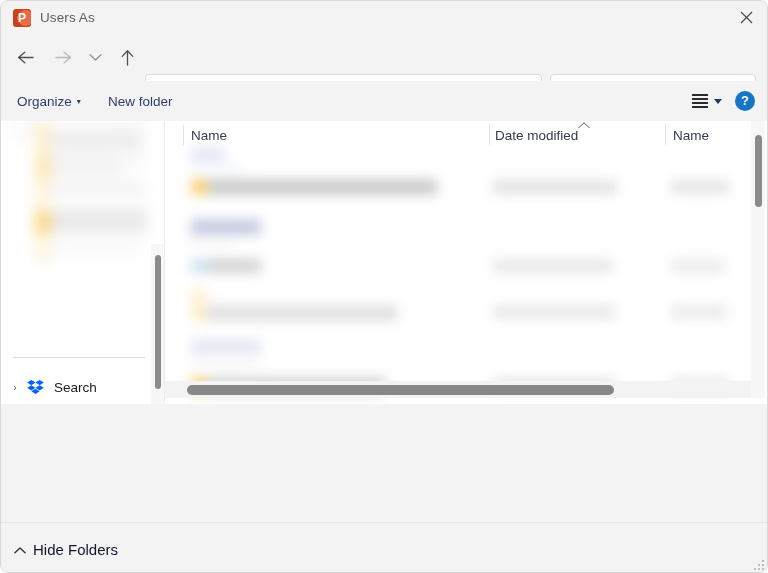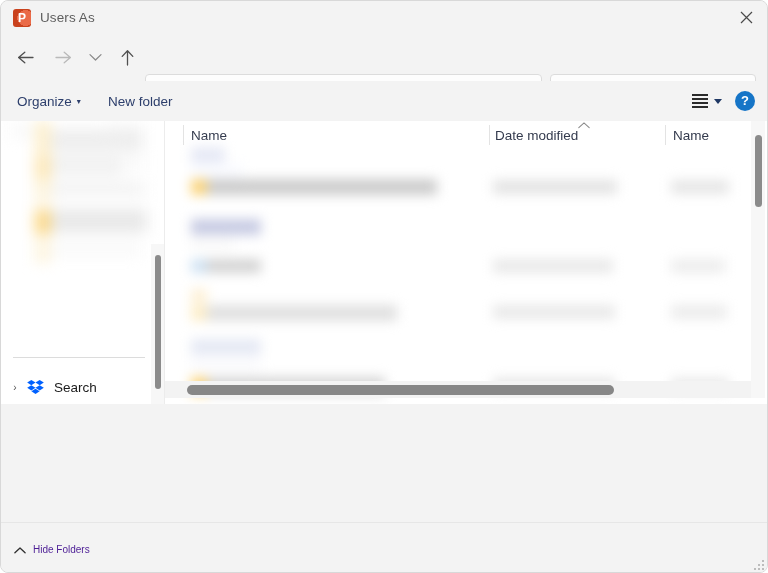--- a/index.html
+++ b/index.html
@@ -237,21 +237,21 @@
   }
 
   
   #footer {
     position: absolute; left: 0; top: 521px; width: 768px; height: 52px;
     background: #f3f3f3; border-top: 1px solid #e6e6e6;
   }
   #hide-folders {
     position: absolute; left: 13px; top: 17px; height: 19px;
     display: flex; align-items: center;
-    font-size: 10px; color: #4c1d95;
+    font-size: 15px; color: #0f172a;
   }
   #hf-chev { margin-right: 7px; font-size: 11px; color: #303030; }
   #resize-grip {
     position: absolute; right: 4px; bottom: 3px; width: 11px; height: 11px;
     opacity: .45;
   }
   #resize-grip i {
     position: absolute; width: 2px; height: 2px; background: #7a7a7a;
   }
 </style>

